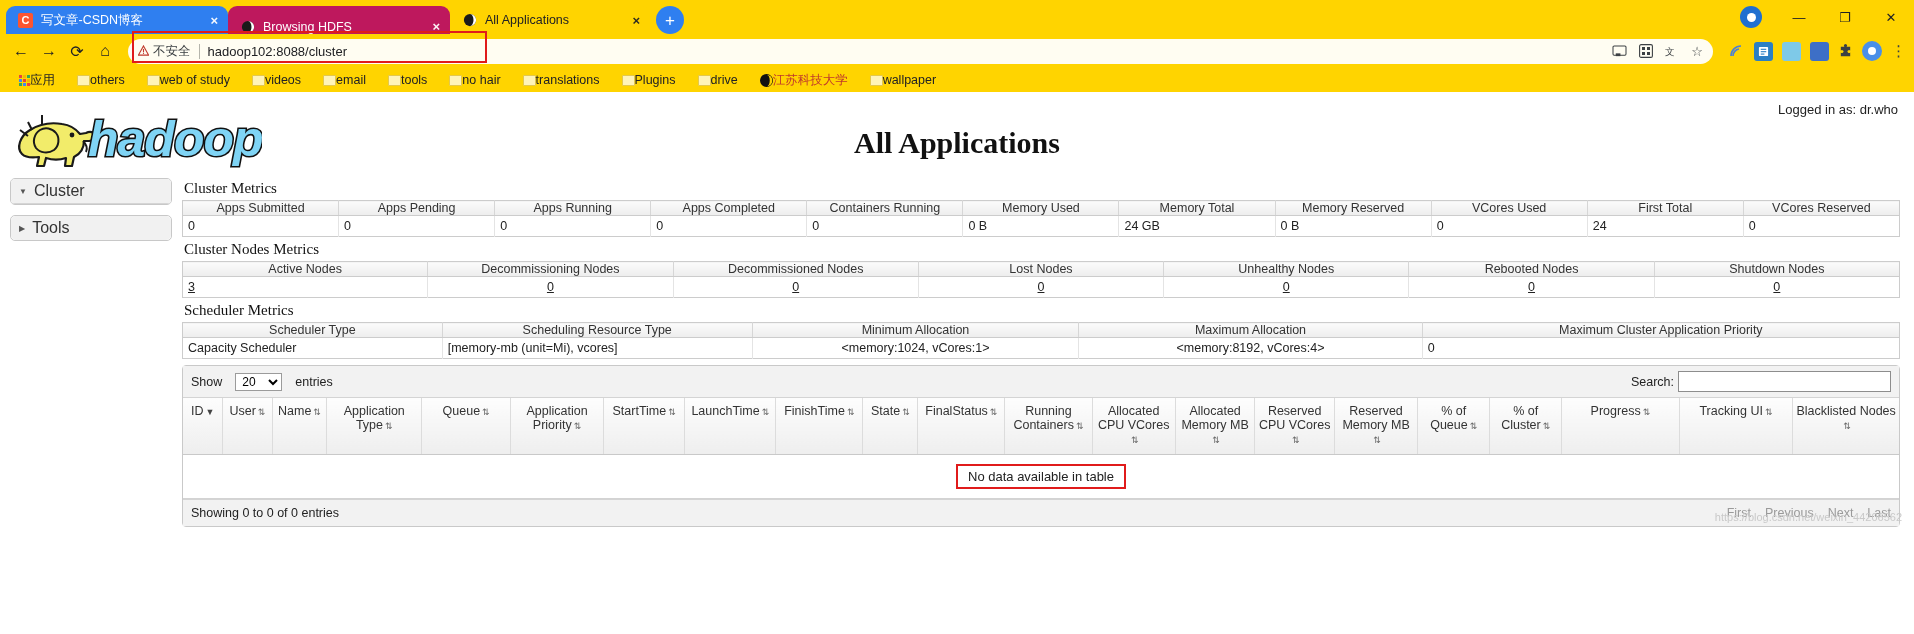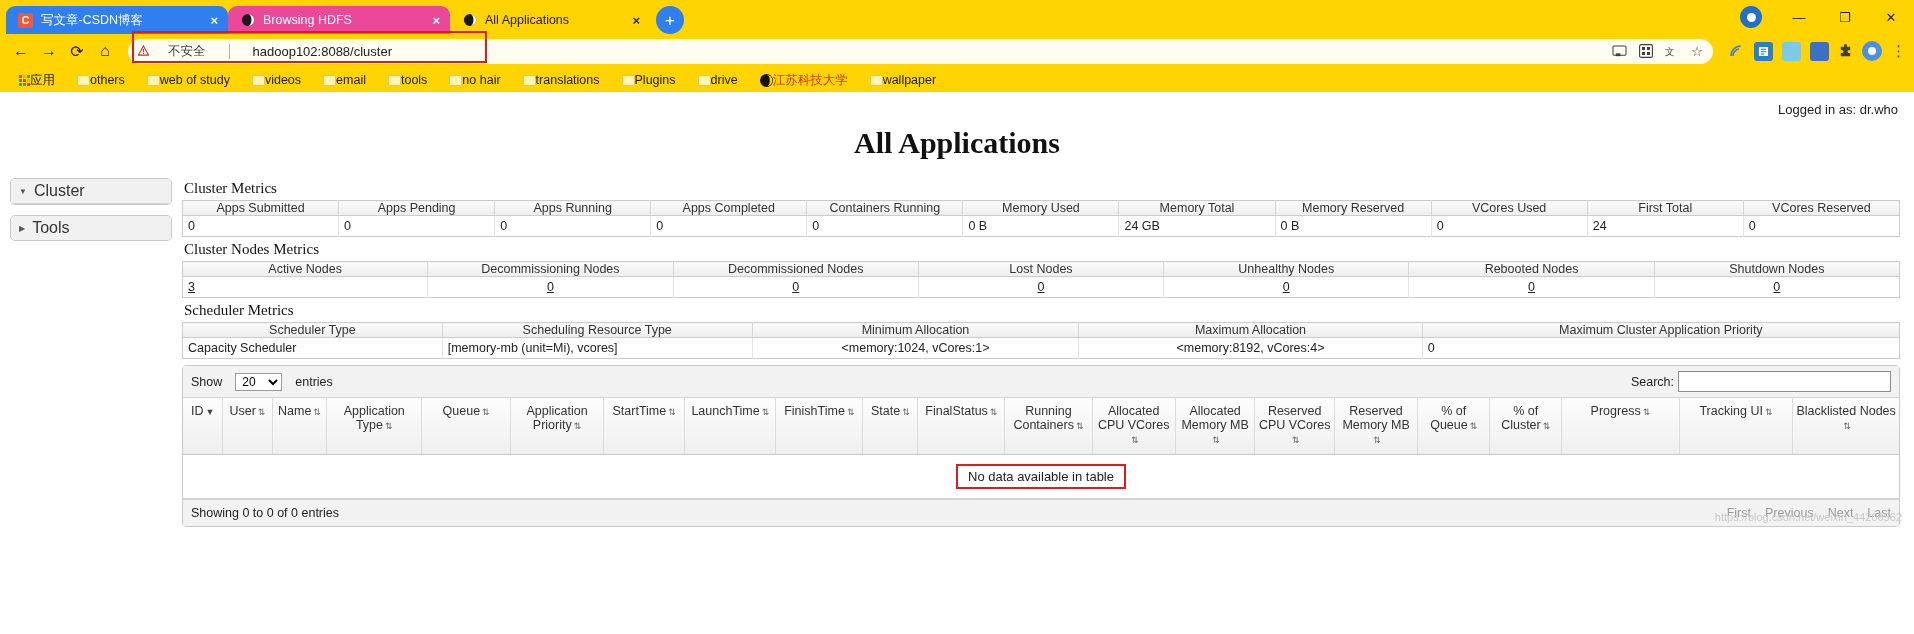--- a/index.html
+++ b/index.html
@@ -12,21 +12,21 @@
 
   
   .browser{width:1914px;background:#ffd400;}
   .tabstrip{height:34px;display:flex;align-items:flex-end;padding:6px 0 0 6px;box-sizing:border-box;position:relative;}
   .tab{
     height:28px;display:flex;align-items:center;gap:8px;
     padding:0 10px 0 12px;border-radius:9px 9px 0 0;
     font-size:12.5px;color:#3c4043;position:relative;box-sizing:border-box;
   }
   .tab.inactive{background:#2f7ff0;color:#ffffff;width:222px;}
-  .tab.inactive.t2{background:#ec4899;width:222px;}
+  .tab.inactive.t2{background:#be185d;width:222px;align-items:flex-end;}
   .tab.active{background:#ffd400;width:200px;color:#202124;}
   .tab .favicon{width:15px;height:15px;flex:0 0 15px;border-radius:2px;display:flex;align-items:center;justify-content:center;font-size:11px;}
   .fav-csdn{background:#fc5531;color:#fff;font-weight:bold;font-size:11px;line-height:15px;text-align:center;border-radius:3px;}
   .fav-globe{background:transparent;color:#111;}
   .tab .label{flex:1 1 auto;white-space:nowrap;overflow:hidden;text-overflow:ellipsis;}
   .tab .closebtn{font-size:13px;font-weight:bold;opacity:.95;cursor:pointer;}
   .newtab{
     width:28px;height:28px;margin-left:6px;border-radius:50%;
     display:flex;align-items:center;justify-content:center;
     background:#2f7ff0;color:#fff;font-size:17px;line-height:1;cursor:pointer;
@@ -34,21 +34,21 @@
   .tabstrip-spacer{flex:1 1 auto;}
   .win-ctrls{position:absolute;right:0;top:0;height:34px;display:flex;align-items:center;gap:0;}
   .win-ctrls .wc{width:46px;height:34px;display:flex;align-items:center;justify-content:center;font-size:13px;color:#202124;cursor:pointer;}
   .profile-circle{width:22px;height:22px;border-radius:50%;background:#1f6fd0;margin-right:14px;display:flex;align-items:center;justify-content:center;}
   .profile-circle .inner{width:9px;height:9px;border-radius:50%;background:#fff;}
 
   .toolbar{height:34px;display:flex;align-items:center;padding:0 8px;gap:2px;box-sizing:border-box;}
   .navbtn{width:26px;height:26px;display:flex;align-items:center;justify-content:center;font-size:16px;color:#202124;cursor:pointer;}
   .omnibox-wrap{
     flex:1 1 auto;height:25px;margin:0 8px;background:#fffdf2;border-radius:13px;
-    display:flex;align-items:center;padding:0 10px;box-sizing:border-box;position:relative;gap:15px;
+    display:flex;align-items:center;padding:0 10px;box-sizing:border-box;position:relative;
   }
   .omnibox-redbox{position:absolute;left:4px;top:-8px;width:355px;height:32px;border:2px solid #e01b1b;box-sizing:border-box;pointer-events:none;}
   .warn-tri{color:#5f6368;font-size:11px;margin-right:4px;}
   .notsecure{font-size:12.5px;color:#3c4043;white-space:nowrap;}
   .omni-sep{width:1px;height:15px;background:#b5b5ac;margin:0 8px;}
   .omni-url{font-size:13px;color:#202124;white-space:nowrap;}
   .omni-right{margin-left:auto;display:flex;align-items:center;gap:12px;}
   .tb-icon{font-size:13px;color:#3c4043;cursor:pointer;display:flex;align-items:center;}
   .ext-icons{display:flex;align-items:center;gap:9px;padding-left:6px;}
   .ext-chip{width:19px;height:19px;border-radius:3px;display:flex;align-items:center;justify-content:center;font-size:11px;color:#fff;}
@@ -329,20 +329,36 @@
     <div class="bm">
         <span class="bm-folder"></span>
         <span>wallpaper</span>
       </div>
   </div>
 </div>
 
 <div class="page">
 
   <div class="hdr">
+    <div class="logo">
+      <svg width="252" height="72" viewBox="0 0 252 72">
+
+        <g>
+          <path d="M12 54 C6 48 10 36 20 30 C28 25 40 22 52 24 C60 25 66 29 70 34 L76 33 C80 31 84 32 85 35 C86 38 83 41 79 41 L74 41 C74 48 70 54 64 57 L62 66 L55 66 L56 58 C50 60 42 60 36 58 L34 66 L27 66 L29 57 C22 58 16 58 12 54 Z" fill="#f2ec6a" stroke="#1a1a1a" stroke-width="2.2" stroke-linejoin="round"></path>
+          <path d="M30 30 C24 34 22 42 26 48 C30 53 38 54 44 50 C49 46 50 38 46 33 C42 28 35 27 30 30 Z" fill="#f2ec6a" stroke="#1a1a1a" stroke-width="2"></path>
+          <circle cx="62" cy="35" r="2.4" fill="#1a1a1a"></circle>
+          <path d="M73 41 C76 44 78 48 76 52" fill="none" stroke="#1a1a1a" stroke-width="2"></path>
+          <path d="M18 36 L10 30 M22 30 L18 22 M32 24 L32 15" stroke="#1a1a1a" stroke-width="2" fill="none"></path>
+        </g>
+
+        <g transform="translate(78,14)">
+          <text x="0" y="42" font-family="Liberation Sans, sans-serif" font-size="50" font-weight="bold" font-style="italic" fill="#7fd4f5" stroke="#111" stroke-width="3.2" paint-order="stroke" letter-spacing="-1">hadoop</text>
+        </g>
+      </svg>
+    </div>
     <div class="apptitle">All Applications</div>
     <div class="loggedin">Logged in as: dr.who</div>
   </div>
 
   <div class="body-wrap">
 
     <div class="sidebar">
       <div class="navblock">
         <div class="navhead">
           <span class="tri">▼</span>

